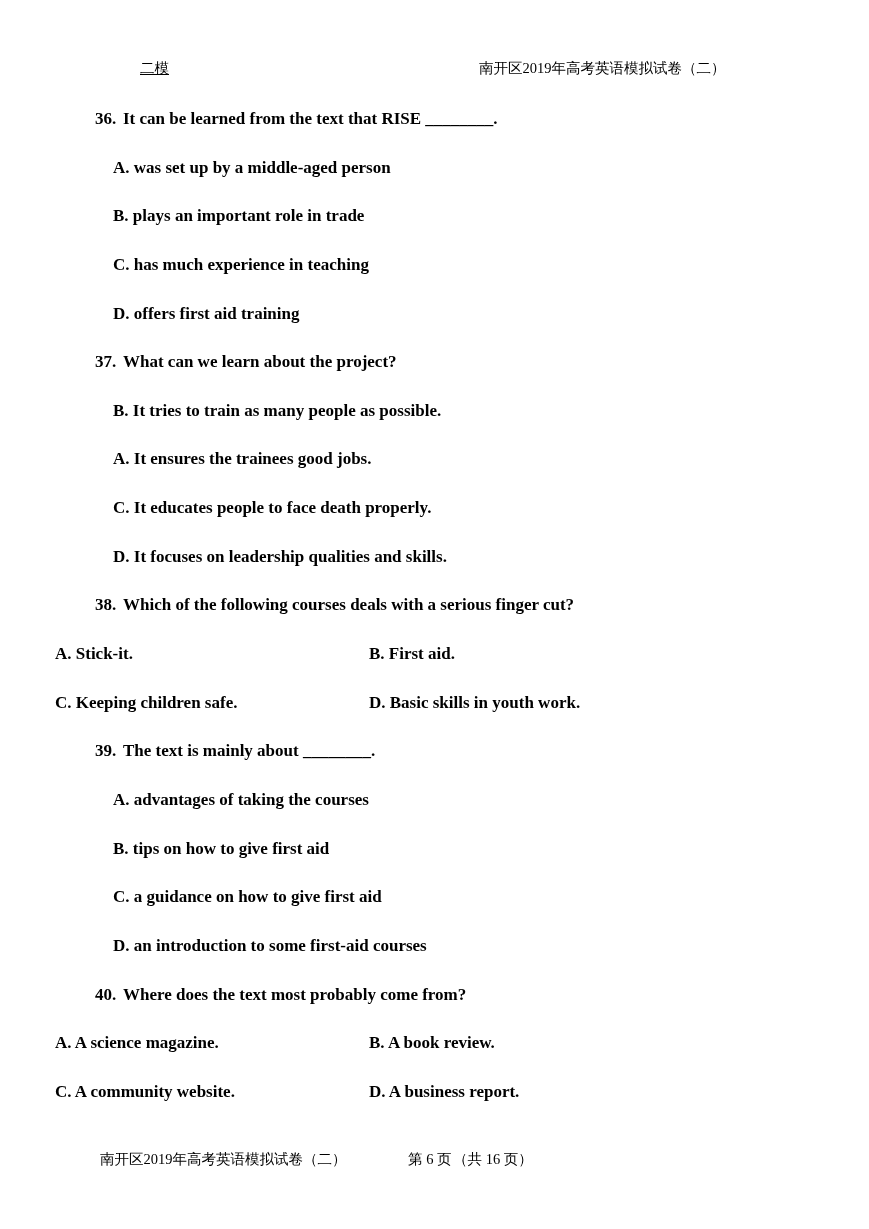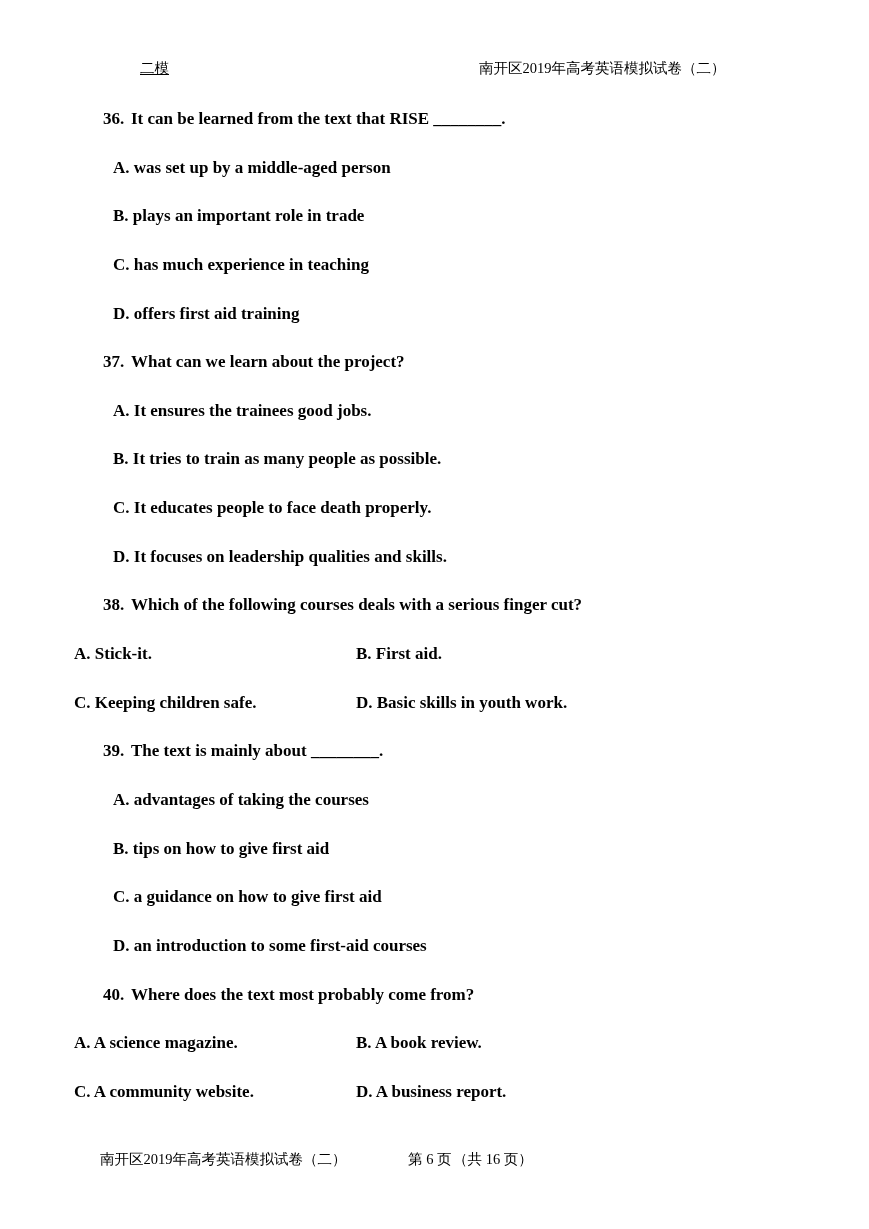--- a/index.html
+++ b/index.html
@@ -47,32 +47,32 @@
   .line {
     height: 48.65px;
     line-height: 48.65px;
     font-size: 17px;
     font-weight: bold;
     white-space: nowrap;
   }
   .q-line {
     padding-left: 95px;
     display: flex;
-    margin-left: 8px;
   }
   .q-num {
     flex: 0 0 28px;
     width: 28px;
   }
   .opt {
     padding-left: 113px;
   }
   .opt-pair {
-    padding-left: 74px;
+    padding-left: 55px;
     display: flex;
+    gap: 32px;
   }
   .opt-col {
     flex: 0 0 282px;
     width: 282px;
   }
 
   
   .footer {
     position: absolute;
     top: 1149px;
@@ -104,22 +104,22 @@
     </div>
     <div class="line opt">A. was set up by a middle-aged person</div>
     <div class="line opt">B. plays an important role in trade</div>
     <div class="line opt">C. has much experience in teaching</div>
     <div class="line opt">D. offers first aid training</div>
 
     <div class="line q-line">
       <span class="q-num">37.</span>
       <span class="q-text">What can we learn about the project?</span>
     </div>
+    <div class="line opt">B. It tries to train as many people as possible.</div>
     <div class="line opt">A. It ensures the trainees good jobs.</div>
-    <div class="line opt">B. It tries to train as many people as possible.</div>
     <div class="line opt">C. It educates people to face death properly.</div>
     <div class="line opt">D. It focuses on leadership qualities and skills.</div>
 
     <div class="line q-line">
       <span class="q-num">38.</span>
       <span class="q-text">Which of the following courses deals with a serious finger cut?</span>
     </div>
     <div class="line opt-pair">
       <span class="opt-col">A. Stick-it.</span>
       <span>B. First aid.</span>

